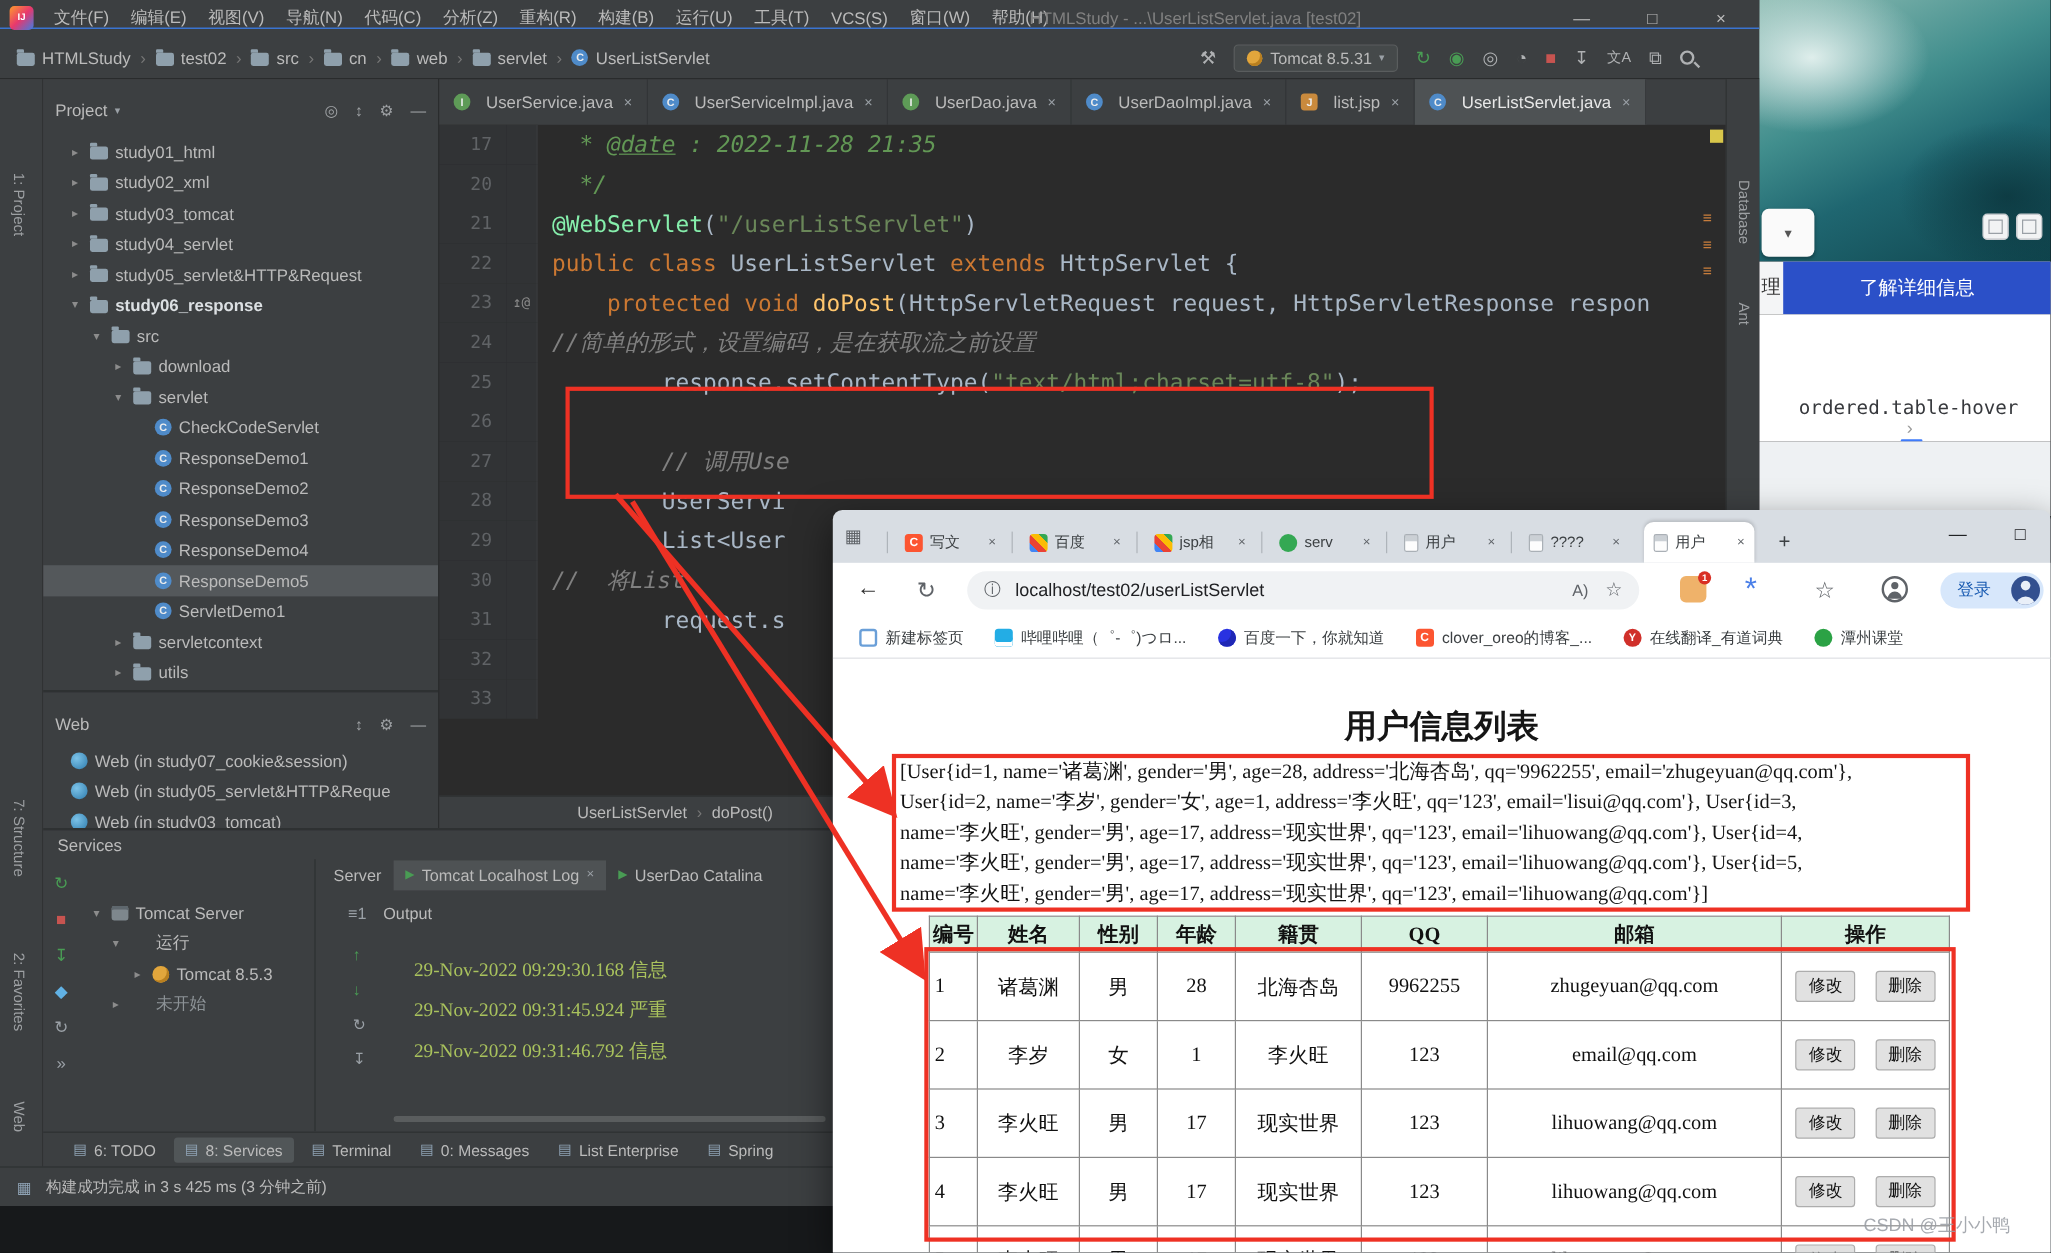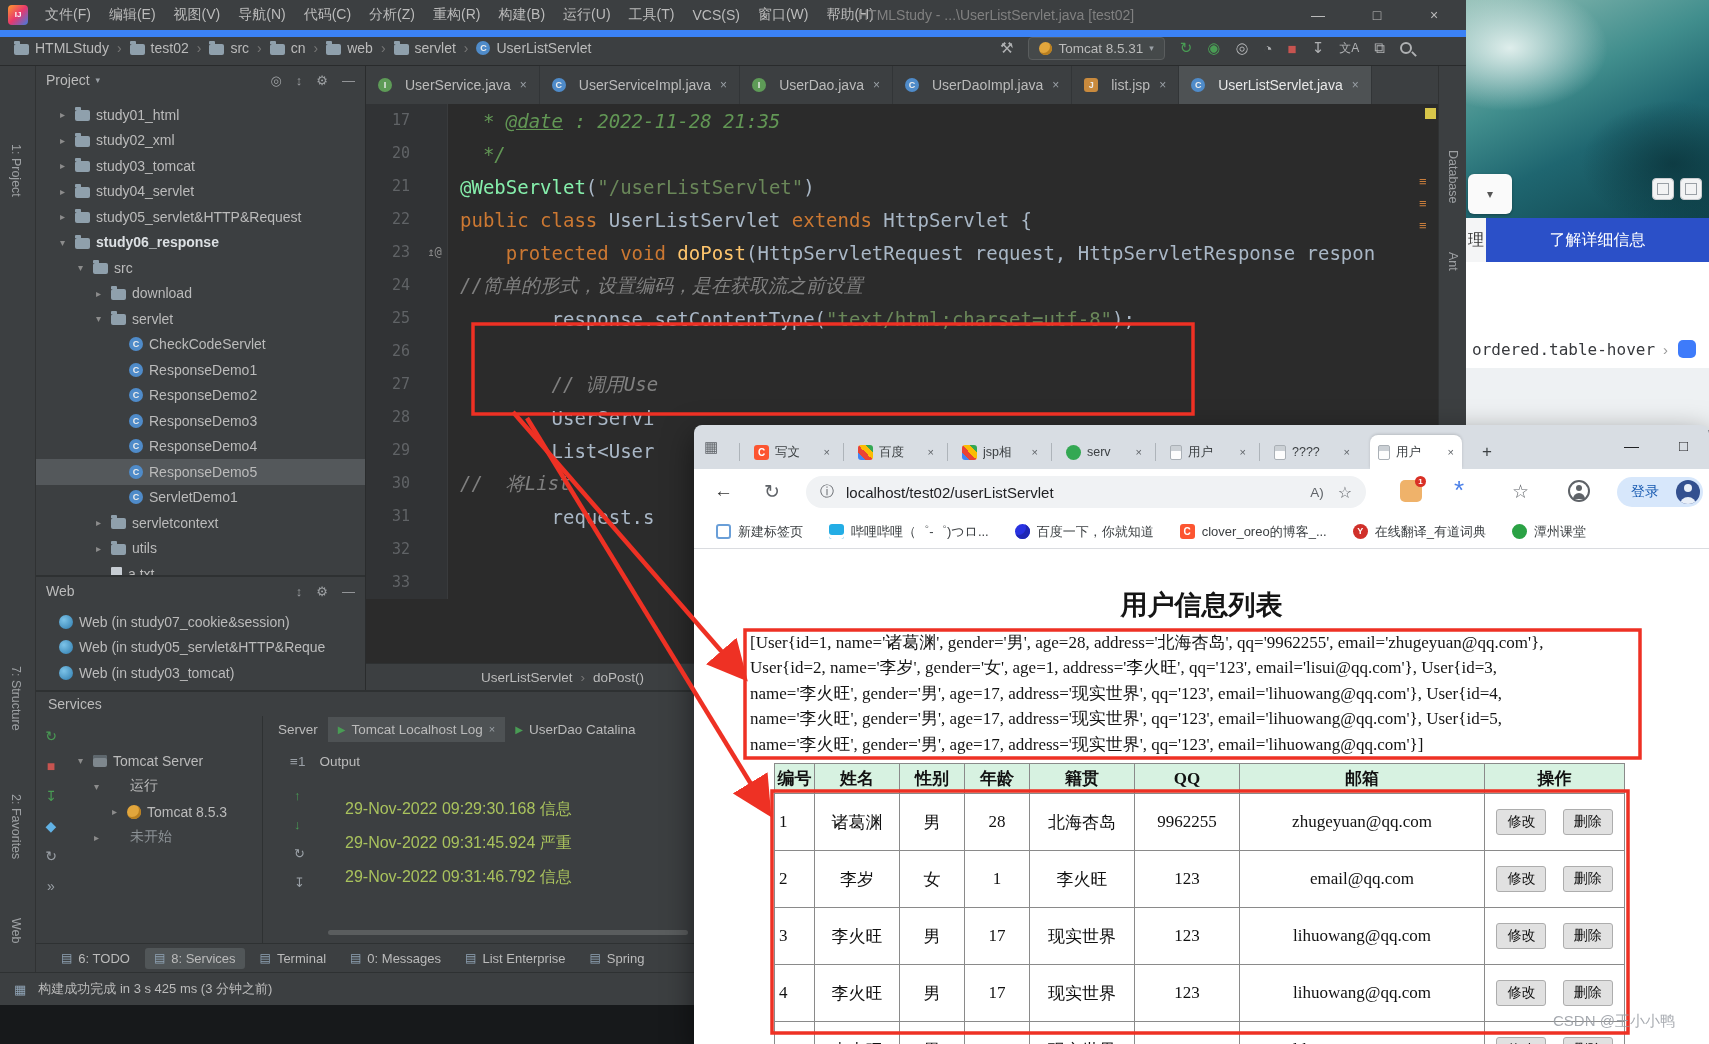--- a/index.html
+++ b/index.html
@@ -1,23 +1,23 @@
 <!DOCTYPE html>
 <html><head>
 <meta charset="utf-8">
 <style>
   html,body{margin:0;padding:0;background:#0e1012;}
   *{box-sizing:border-box;}
   .canvas{position:relative;width:1709px;height:1044px;overflow:hidden;background:#17191b;
           font-family:"Liberation Sans",sans-serif;-webkit-font-smoothing:antialiased;}
-  .mono{font-family:Liberation Sans, sans-serif;}
+  .mono{font-family:Liberation Serif, serif;}
 
   
   .ide{position:absolute;left:0;top:0;width:1466px;height:1005px;background:#3C3F41;z-index:10;color:#BBB;}
-  .titlebar{position:absolute;left:0;top:0;width:100%;height:37px;background:#3C3F41;border-bottom:7px solid #3b82f6;display:flex;align-items:center;}
+  .titlebar{position:absolute;left:0;top:0;width:100%;height:24px;background:#3C3F41;border-bottom:1px solid #3b82f6;display:flex;align-items:center;}
   .ij-logo{position:absolute;left:8px;top:5px;width:20px;height:20px;border-radius:4px;
            background:linear-gradient(135deg,#FE9B2D 0%,#E8386D 50%,#3D7DE4 100%);
            color:#fff;font:bold 8px/20px "Liberation Sans",sans-serif;text-align:center;}
   .menus{position:absolute;left:36px;top:0;height:30px;display:flex;align-items:center;}
   .menu-item{padding:0 9px;font-size:14px;color:#BBB;cursor:default;}
   .win-title{position:absolute;left:858px;top:0;line-height:30px;font-size:14px;color:#808080;white-space:nowrap;}
   .wbtn{position:absolute;top:0;width:50px;height:30px;text-align:center;line-height:30px;color:#BBB;font-size:14px;}
   
   .idetoolbar{position:absolute;left:0;top:30px;width:100%;height:36px;border-bottom:1px solid #292B2C;}
   .crumbs{position:absolute;left:14px;top:0;height:36px;display:flex;align-items:center;font-size:14px;color:#BBB;white-space:nowrap;}
@@ -32,21 +32,21 @@
   .mag::after{content:"";position:absolute;left:9px;top:9px;width:6px;height:2px;background:#AFB1B3;transform:rotate(45deg);}
   
   .lstrip{position:absolute;left:0;top:66px;width:36px;height:939px;background:#3C3F41;border-right:1px solid #303233;}
   .lstrip .vlab,.rstrip .vlab{position:absolute;left:9px;writing-mode:vertical-rl;font-size:12.5px;color:#9DA0A3;}
   .lstrip span:nth-of-type(1){top:78px;} .lstrip span:nth-of-type(2){top:600px;}
   .lstrip span:nth-of-type(3){top:728px;} .lstrip span:nth-of-type(4){top:852px;}
   .rstrip{position:absolute;left:1438px;top:66px;width:28px;height:906px;background:#3C3F41;border-left:1px solid #303233;}
   .rstrip span:nth-of-type(1){top:84px;left:7px;} .rstrip span:nth-of-type(2){top:186px;left:7px;}
   
   .pj-panel{position:absolute;left:36px;top:66px;width:329px;height:509px;background:#3C3F41;overflow:hidden;}
-  .phead{height:28px;display:flex;align-items:center;padding:0 10px;font-size:14px;color:#BBB;}
+  .phead{height:28px;display:flex;align-items:center;padding:0 10px;font-size:14px;color:#BBB;margin-top:12px;}
   .phead .sp{flex:1;}
   .phead .hic{margin-left:14px;color:#9DA0A3;font-size:13px;}
   .ptree{padding-top:8px;}
   .trow{height:25.5px;display:flex;align-items:center;font-size:14px;color:#BBB;white-space:nowrap;}
   .trow.selected{background:#54585B;}
   .trow.hl .tlabel{color:#DCE0E3;font-weight:bold;}
   .trow.dim .tlabel{color:#8C9296;}
   .trow.d0{padding-left:8px;} .trow.d1{padding-left:24px;} .trow.d2{padding-left:42px;}
   .trow.d3{padding-left:60px;} .trow.d4{padding-left:78px;}
   .arw{width:15px;color:#8C8C8C;font-size:10px;flex:none;}
@@ -112,21 +112,21 @@
       radial-gradient(140px 90px at 18% 22%, rgba(236,246,244,.9), rgba(236,246,244,0) 70%),
       radial-gradient(130px 90px at 85% 75%, rgba(8,45,52,.65), rgba(8,45,52,0) 70%),
       linear-gradient(155deg,#8FBDB4 0%,#418E8D 38%,#1F6670 62%,#0F444D 100%);}
   .chev-pill{position:absolute;left:2px;top:174px;width:44px;height:40px;background:#FAFAFA;border-radius:6px;
              color:#555;font-size:12px;text-align:center;line-height:40px;box-shadow:0 1px 3px rgba(0,0,0,.3);}
   .mini-win{position:absolute;top:178px;width:22px;height:22px;background:#F2F3F4;border:1px solid #C9CCD0;border-radius:4px;box-shadow:inset 0 0 0 4px #F2F3F4, inset 0 0 0 5px #9AA0A6;}
   .banner-row{position:absolute;left:0;top:218px;width:243px;height:44px;background:#F4F5F6;display:flex;}
   .banner-cut{width:20px;color:#333;font-size:16px;line-height:44px;text-align:center;}
   .banner{flex:1;background:#2B50C8;color:#fff;font-size:16px;display:flex;align-items:center;justify-content:center;}
   .white-gap{position:absolute;left:0;top:262px;width:243px;height:68px;background:#FFF;}
-  .code-strip{position:absolute;left:0;top:330px;width:243px;height:38px;background:#FFF;display:flex;align-items:center;}
+  .code-strip{position:absolute;left:0;top:330px;width:243px;height:38px;background:#FFF;display:flex;align-items:center;flex-direction:column;}
   .code-strip .ct{font-family:"DejaVu Sans Mono",monospace;font-size:16px;color:#37393D;margin-left:6px;}
   .code-strip .gt{color:#999;margin-left:8px;font-size:15px;}
   .blue-dot{width:18px;height:18px;border-radius:5px;background:#3E7BFA;margin-left:10px;}
   .below-strip{position:absolute;left:0;top:368px;width:243px;height:62px;background:#EEF1F3;}
 
   
   .browser{position:absolute;left:694px;top:425px;width:1015px;height:619px;z-index:40;background:#D8DDE3;
            border-radius:8px 8px 0 0;box-shadow:0 10px 30px rgba(0,0,0,.5);overflow:hidden;}
   .tabstrip{position:absolute;left:0;top:0;width:100%;height:44px;}
   .tabmenu{position:absolute;left:10px;top:13px;font-size:15px;color:#5F6368;}

